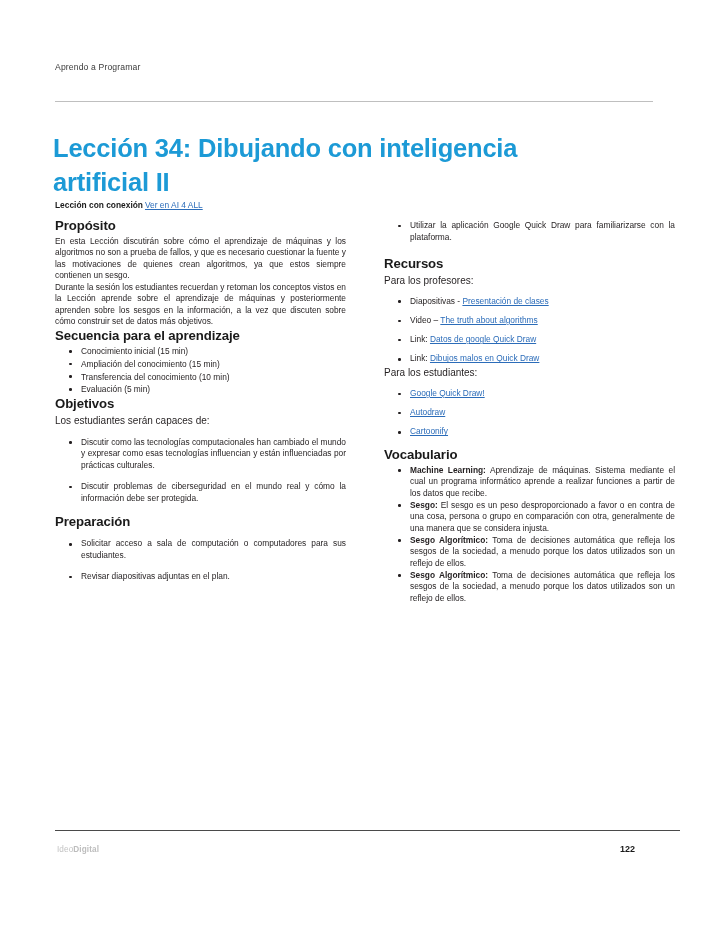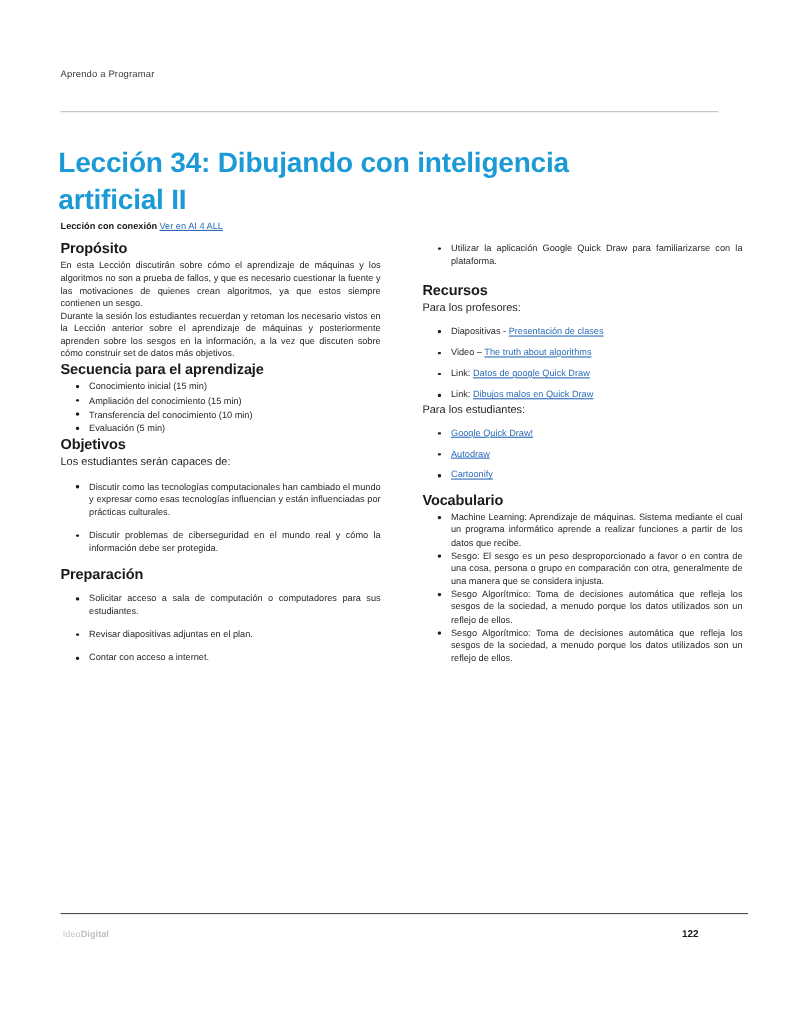--- a/index.html
+++ b/index.html
@@ -141,21 +141,21 @@
     color: #2b6cb9;
     text-decoration: underline;
   }
 
   ul.vocab > li {
     margin-bottom: 0;
     line-height: 1.4;
     text-align: justify;
   }
   ul.vocab > li::before { top: 4.6px; }
-  .term { font-weight: normal; }
+  .term { font-weight: bold; }
 
   
   .footer-rule {
     position: absolute;
     left: 47px;
     top: 830px;
     width: 625px;
     height: 1.3px;
     background: #4a4a4a;
   }
@@ -190,42 +190,41 @@
   <div class="connection-line">
     <span>Lección con conexión</span><a class="lnk" href="#">Ver en AI 4 ALL</a>
   </div>
 
   <div class="columns">
 
     <div class="col col-left">
 
       <h2 class="section">Propósito</h2>
       <p class="body">En esta Lección discutirán sobre cómo el aprendizaje de máquinas y los algoritmos no son a prueba de fallos, y que es necesario cuestionar la fuente y las motivaciones de quienes crean algoritmos, ya que estos siempre contienen un sesgo.</p>
-      <p class="body">Durante la sesión los estudiantes recuerdan y retoman los necesario vistos en la Lección anterior sobre el aprendizaje de máquinas y posteriormente aprenden sobre los sesgos en la información, a la vez que discuten sobre cómo construir set de datos más objetivos.</p>
+      <p class="body">Durante la sesión los estudiantes recuerdan y retoman los conceptos vistos en la Lección aprende sobre el aprendizaje de máquinas y posteriormente aprenden sobre los sesgos en la información, a la vez que discuten sobre cómo construir set de datos más objetivos.</p>
 
       <h2 class="section gap-before-sm">Secuencia para el aprendizaje</h2>
       <ul class="bullets tight">
         <li>Conocimiento inicial (15 min)</li>
         <li>Ampliación del conocimiento (15 min)</li>
         <li>Transferencia del conocimiento (10 min)</li>
         <li>Evaluación (5 min)</li>
       </ul>
 
       <h2 class="section gap-before-sm">Objetivos</h2>
       <p class="lead">Los estudiantes serán capaces de:</p>
       <ul class="bullets loose justified" style="margin-top:9px">
         <li>Discutir como las tecnologías computacionales han cambiado el mundo y expresar como esas tecnologías influencian y están influenciadas por prácticas culturales.</li>
         <li>Discutir problemas de ciberseguridad en el mundo real y cómo la información debe ser protegida.</li>
       </ul>
 
       <h2 class="section gap-before">Preparación</h2>
       <ul class="bullets loose justified" style="margin-top:8px">
         <li>Solicitar acceso a sala de computación o computadores para sus estudiantes.</li>
         <li>Revisar diapositivas adjuntas en el plan.</li>
-        <li>Contar con acceso a internet.</li>
       </ul>
 
     </div>
 
     <div class="col col-right">
 
       <ul class="bullets justified" style="margin-top:2px">
         <li>Utilizar la aplicación Google Quick Draw para familiarizarse con la plataforma.</li>
       </ul>
 

